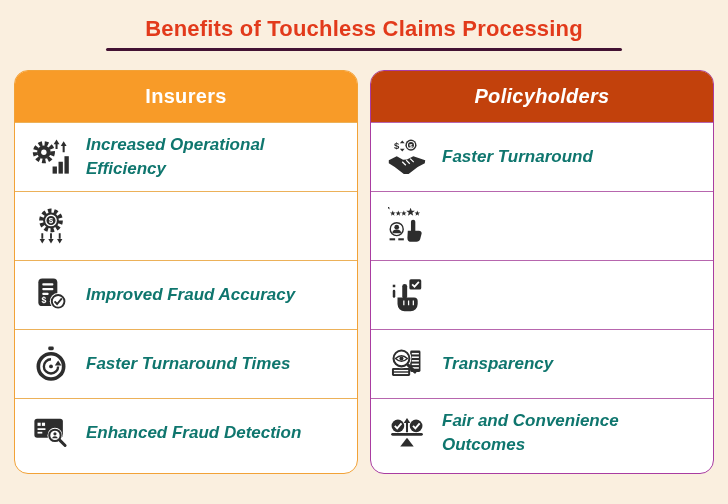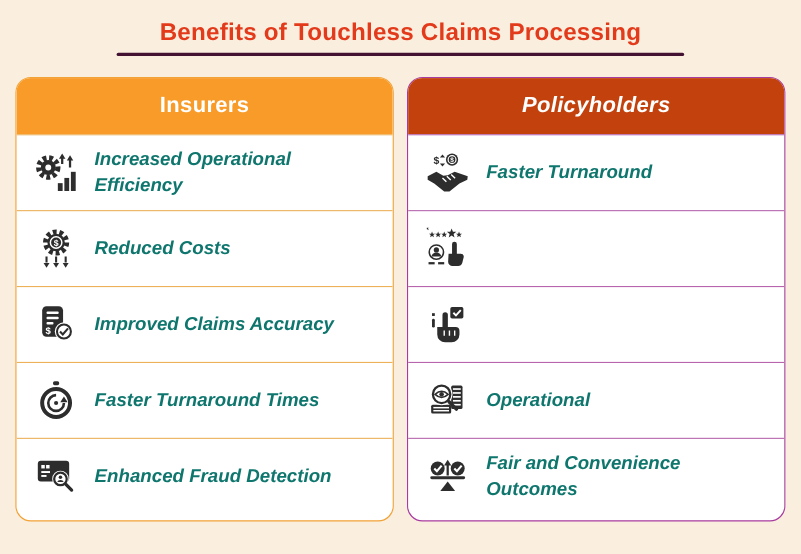--- a/index.html
+++ b/index.html
@@ -93,39 +93,38 @@
               <circle cx="24" cy="17" r="10"></circle>
               <circle cx="24" cy="17" r="6.6" fill="none" stroke="#fff" stroke-width="1.7"></circle>
               <text x="24" y="20.6" fill="#fff" font-size="10" font-weight="bold" text-anchor="middle" font-family="inherit">$</text>
               <path d="M13 33 v7 M24 33 v7 M35 33 v7" stroke="#2d2d2d" stroke-width="2.4" fill="none"></path>
               <polygon points="13,46 9.6,40.5 16.4,40.5"></polygon>
               <polygon points="24,46 20.6,40.5 27.4,40.5"></polygon>
               <polygon points="35,46 31.6,40.5 38.4,40.5"></polygon>
             </g>
           </svg>
         </span>
-        <span class="label">Reduced Costs</span>
       </div>
 
       <div class="row">
         <span class="icon">
           <svg width="38" height="38" viewBox="0 0 48 48">
             <g fill="#2d2d2d">
               <rect x="8" y="3" width="24" height="35" rx="5"></rect>
               <rect x="13" y="9" width="14" height="3" rx="1.2" fill="#fff"></rect>
               <rect x="13" y="15" width="14" height="3" rx="1.2" fill="#fff"></rect>
               <rect x="13" y="21" width="8" height="3" rx="1.2" fill="#fff"></rect>
               <text x="15" y="34.5" fill="#fff" font-size="11" font-weight="bold" text-anchor="middle" font-family="inherit">$</text>
               <circle cx="33" cy="32" r="10.5" fill="#fff"></circle>
               <circle cx="33" cy="32" r="8" fill="none" stroke="#2d2d2d" stroke-width="2.4"></circle>
               <path d="M28.5 32 l3.2 3.4 l6 -7" fill="none" stroke="#2d2d2d" stroke-width="2.4"></path>
             </g>
           </svg>
         </span>
-        <span class="label">Improved Claims Accuracy</span>
+        <span class="label">Improved Fraud Accuracy</span>
       </div>
 
       <div class="row">
         <span class="icon">
           <svg width="38" height="38" viewBox="0 0 48 48">
             <g fill="#2d2d2d">
               <rect x="20.5" y="2" width="7" height="4.5" rx="1.8"></rect>
               <circle cx="24" cy="27" r="16" fill="none" stroke="#2d2d2d" stroke-width="4.6"></circle>
               <path d="M24 18 a9 9 0 1 0 9 9" fill="none" stroke="#2d2d2d" stroke-width="3"></path>
               <polygon points="33,19.5 28.8,26 37.2,26"></polygon>
@@ -230,21 +229,21 @@
               <rect x="7.5" y="31.5" width="18" height="1.7" fill="#fff"></rect>
               <rect x="7.5" y="35" width="18" height="1.7" fill="#fff"></rect>
               <circle cx="17" cy="17" r="12.5" fill="#fff"></circle>
               <circle cx="17" cy="17" r="10" fill="none" stroke="#2d2d2d" stroke-width="2.6"></circle>
               <path d="M9.5 17 q7.5,-7 15,0 q-7.5,7 -15,0 z" fill="none" stroke="#2d2d2d" stroke-width="1.8"></path>
               <circle cx="17" cy="17" r="2.6"></circle>
               <path d="M25.5 25.5 l8.5 8.5" stroke="#2d2d2d" stroke-width="4" stroke-linecap="round"></path>
             </g>
           </svg>
         </span>
-        <span class="label">Operational</span>
+        <span class="label">Transparency</span>
       </div>
 
       <div class="row">
         <span class="icon">
           <svg width="38" height="38" viewBox="0 0 48 48">
             <g fill="#2d2d2d">
               <rect x="4" y="24" width="40" height="3.4" rx="1.7"></rect>
               <circle cx="12.5" cy="15" r="8"></circle>
               <path d="M8.6 15 l3 3.2 l5.4 -6.4" fill="none" stroke="#fff" stroke-width="2.4"></path>
               <circle cx="35.5" cy="15" r="8"></circle>

